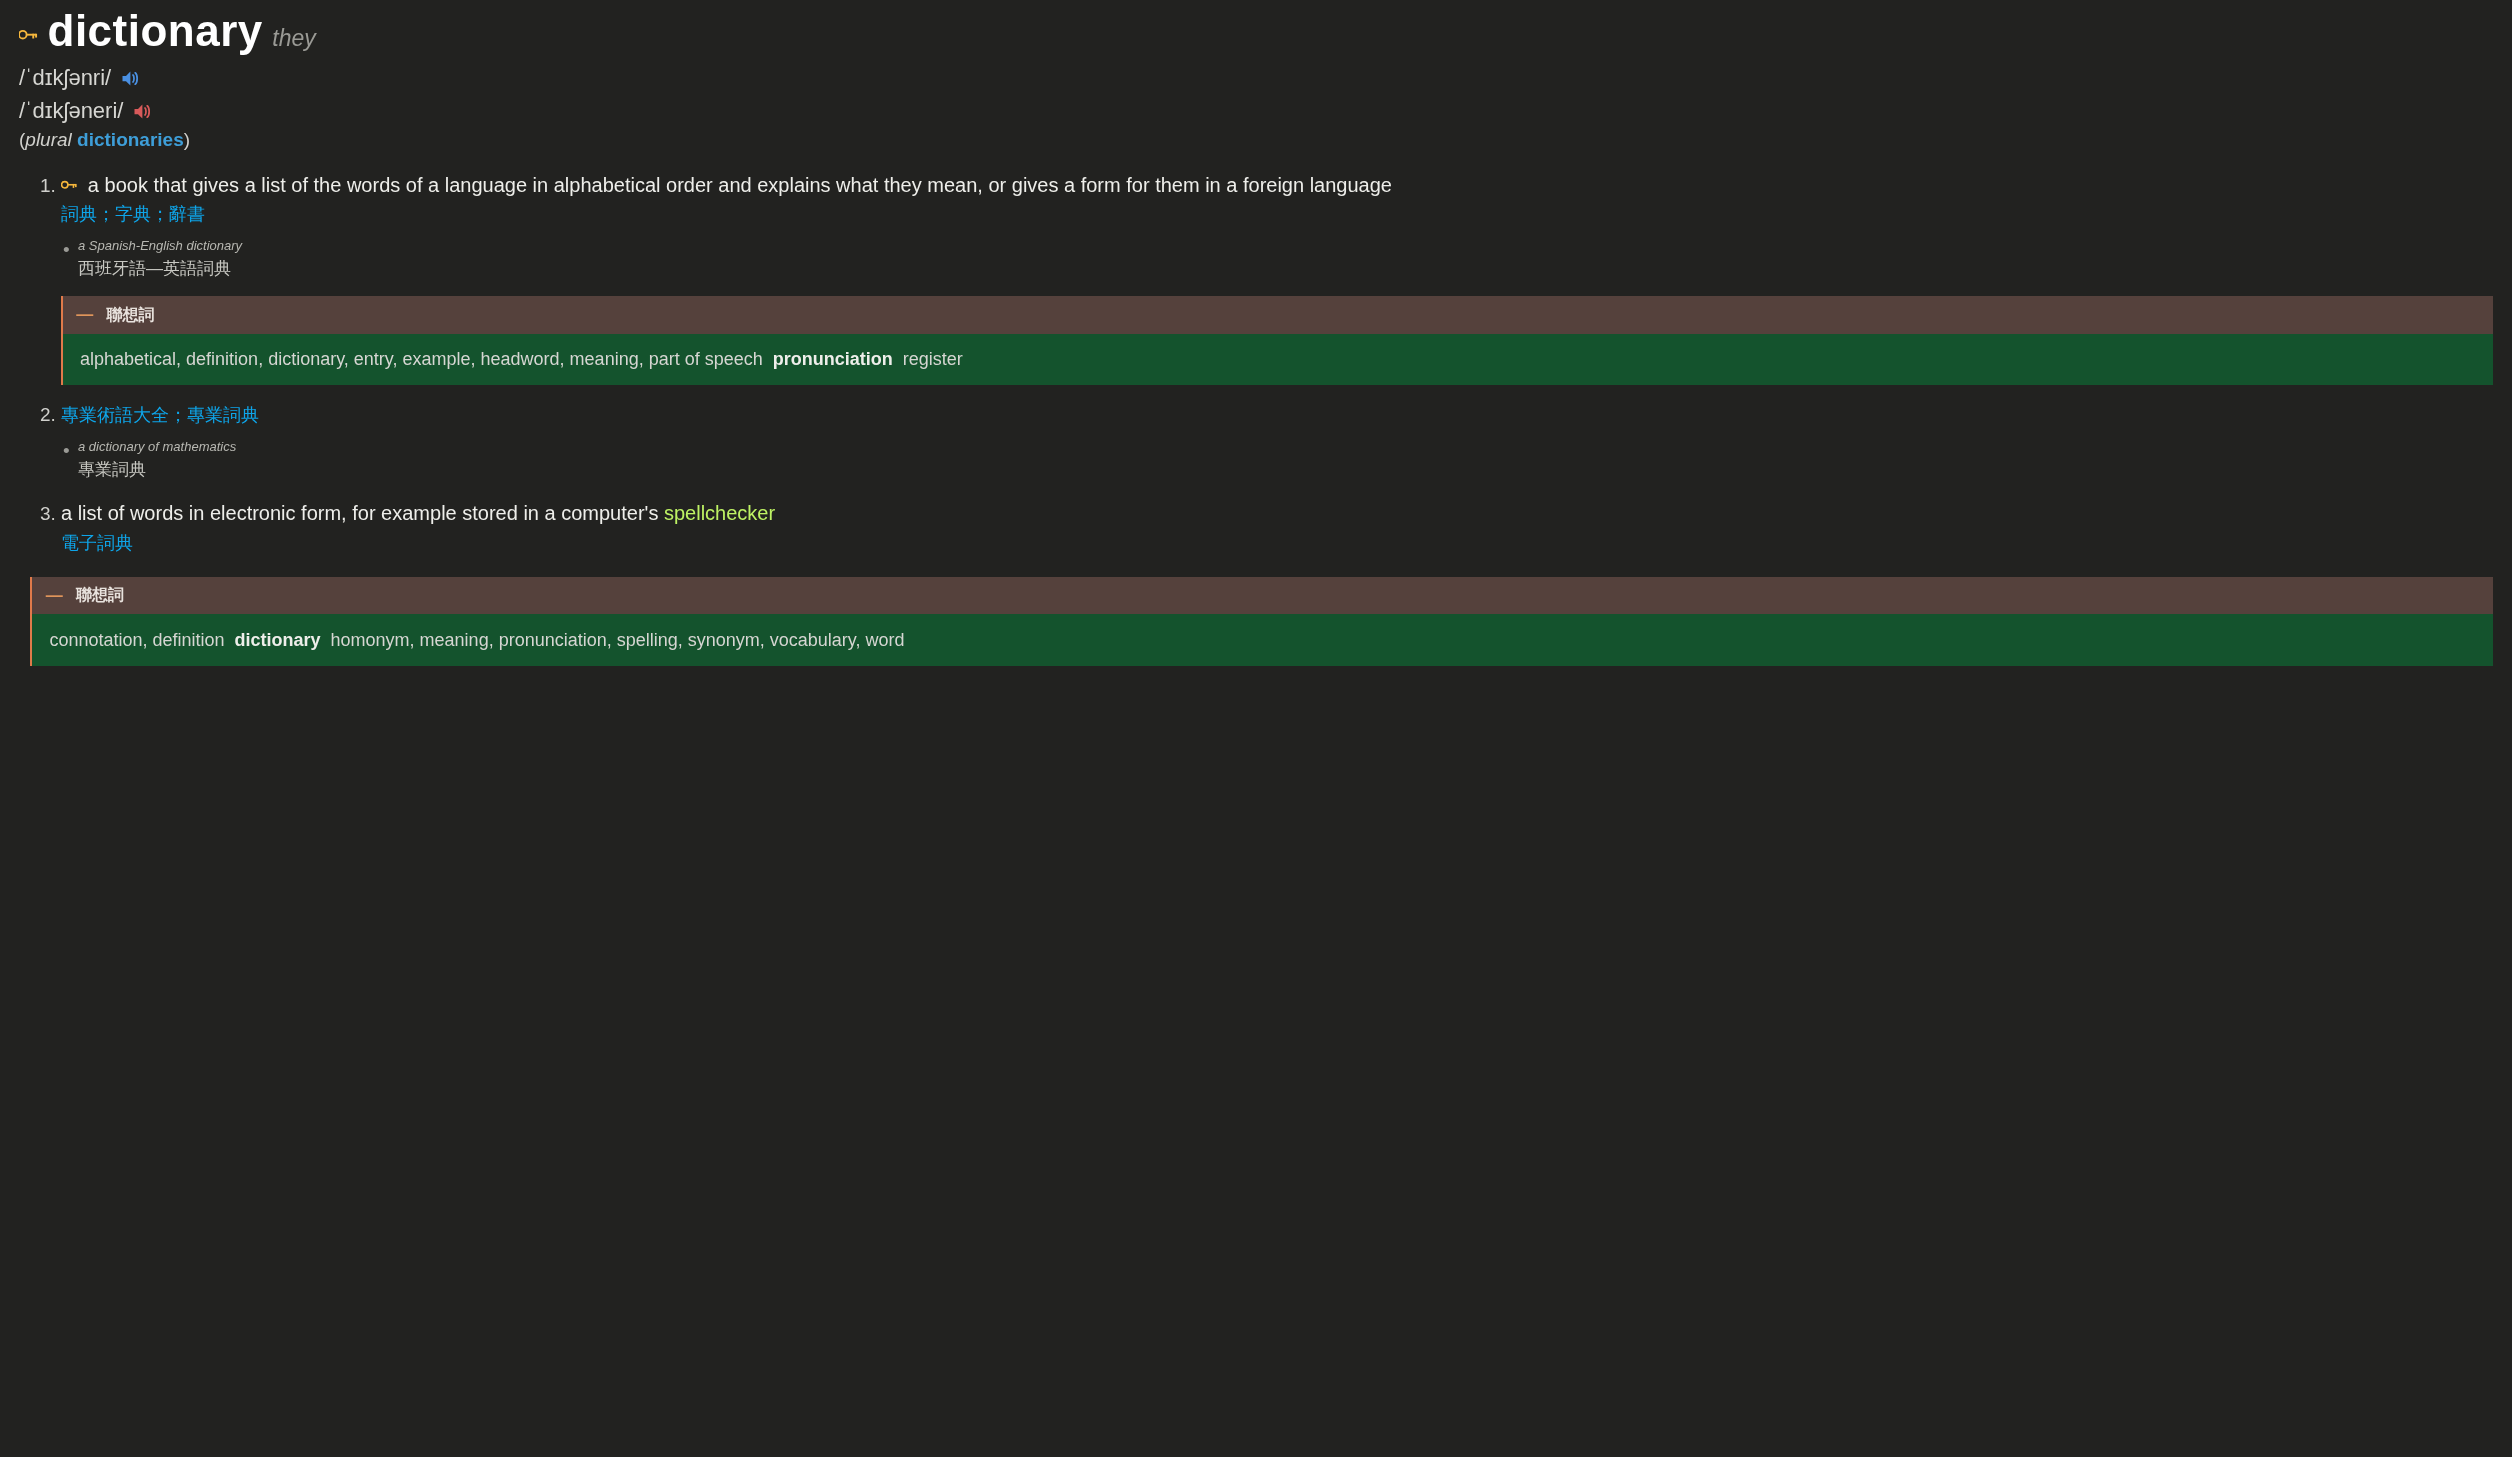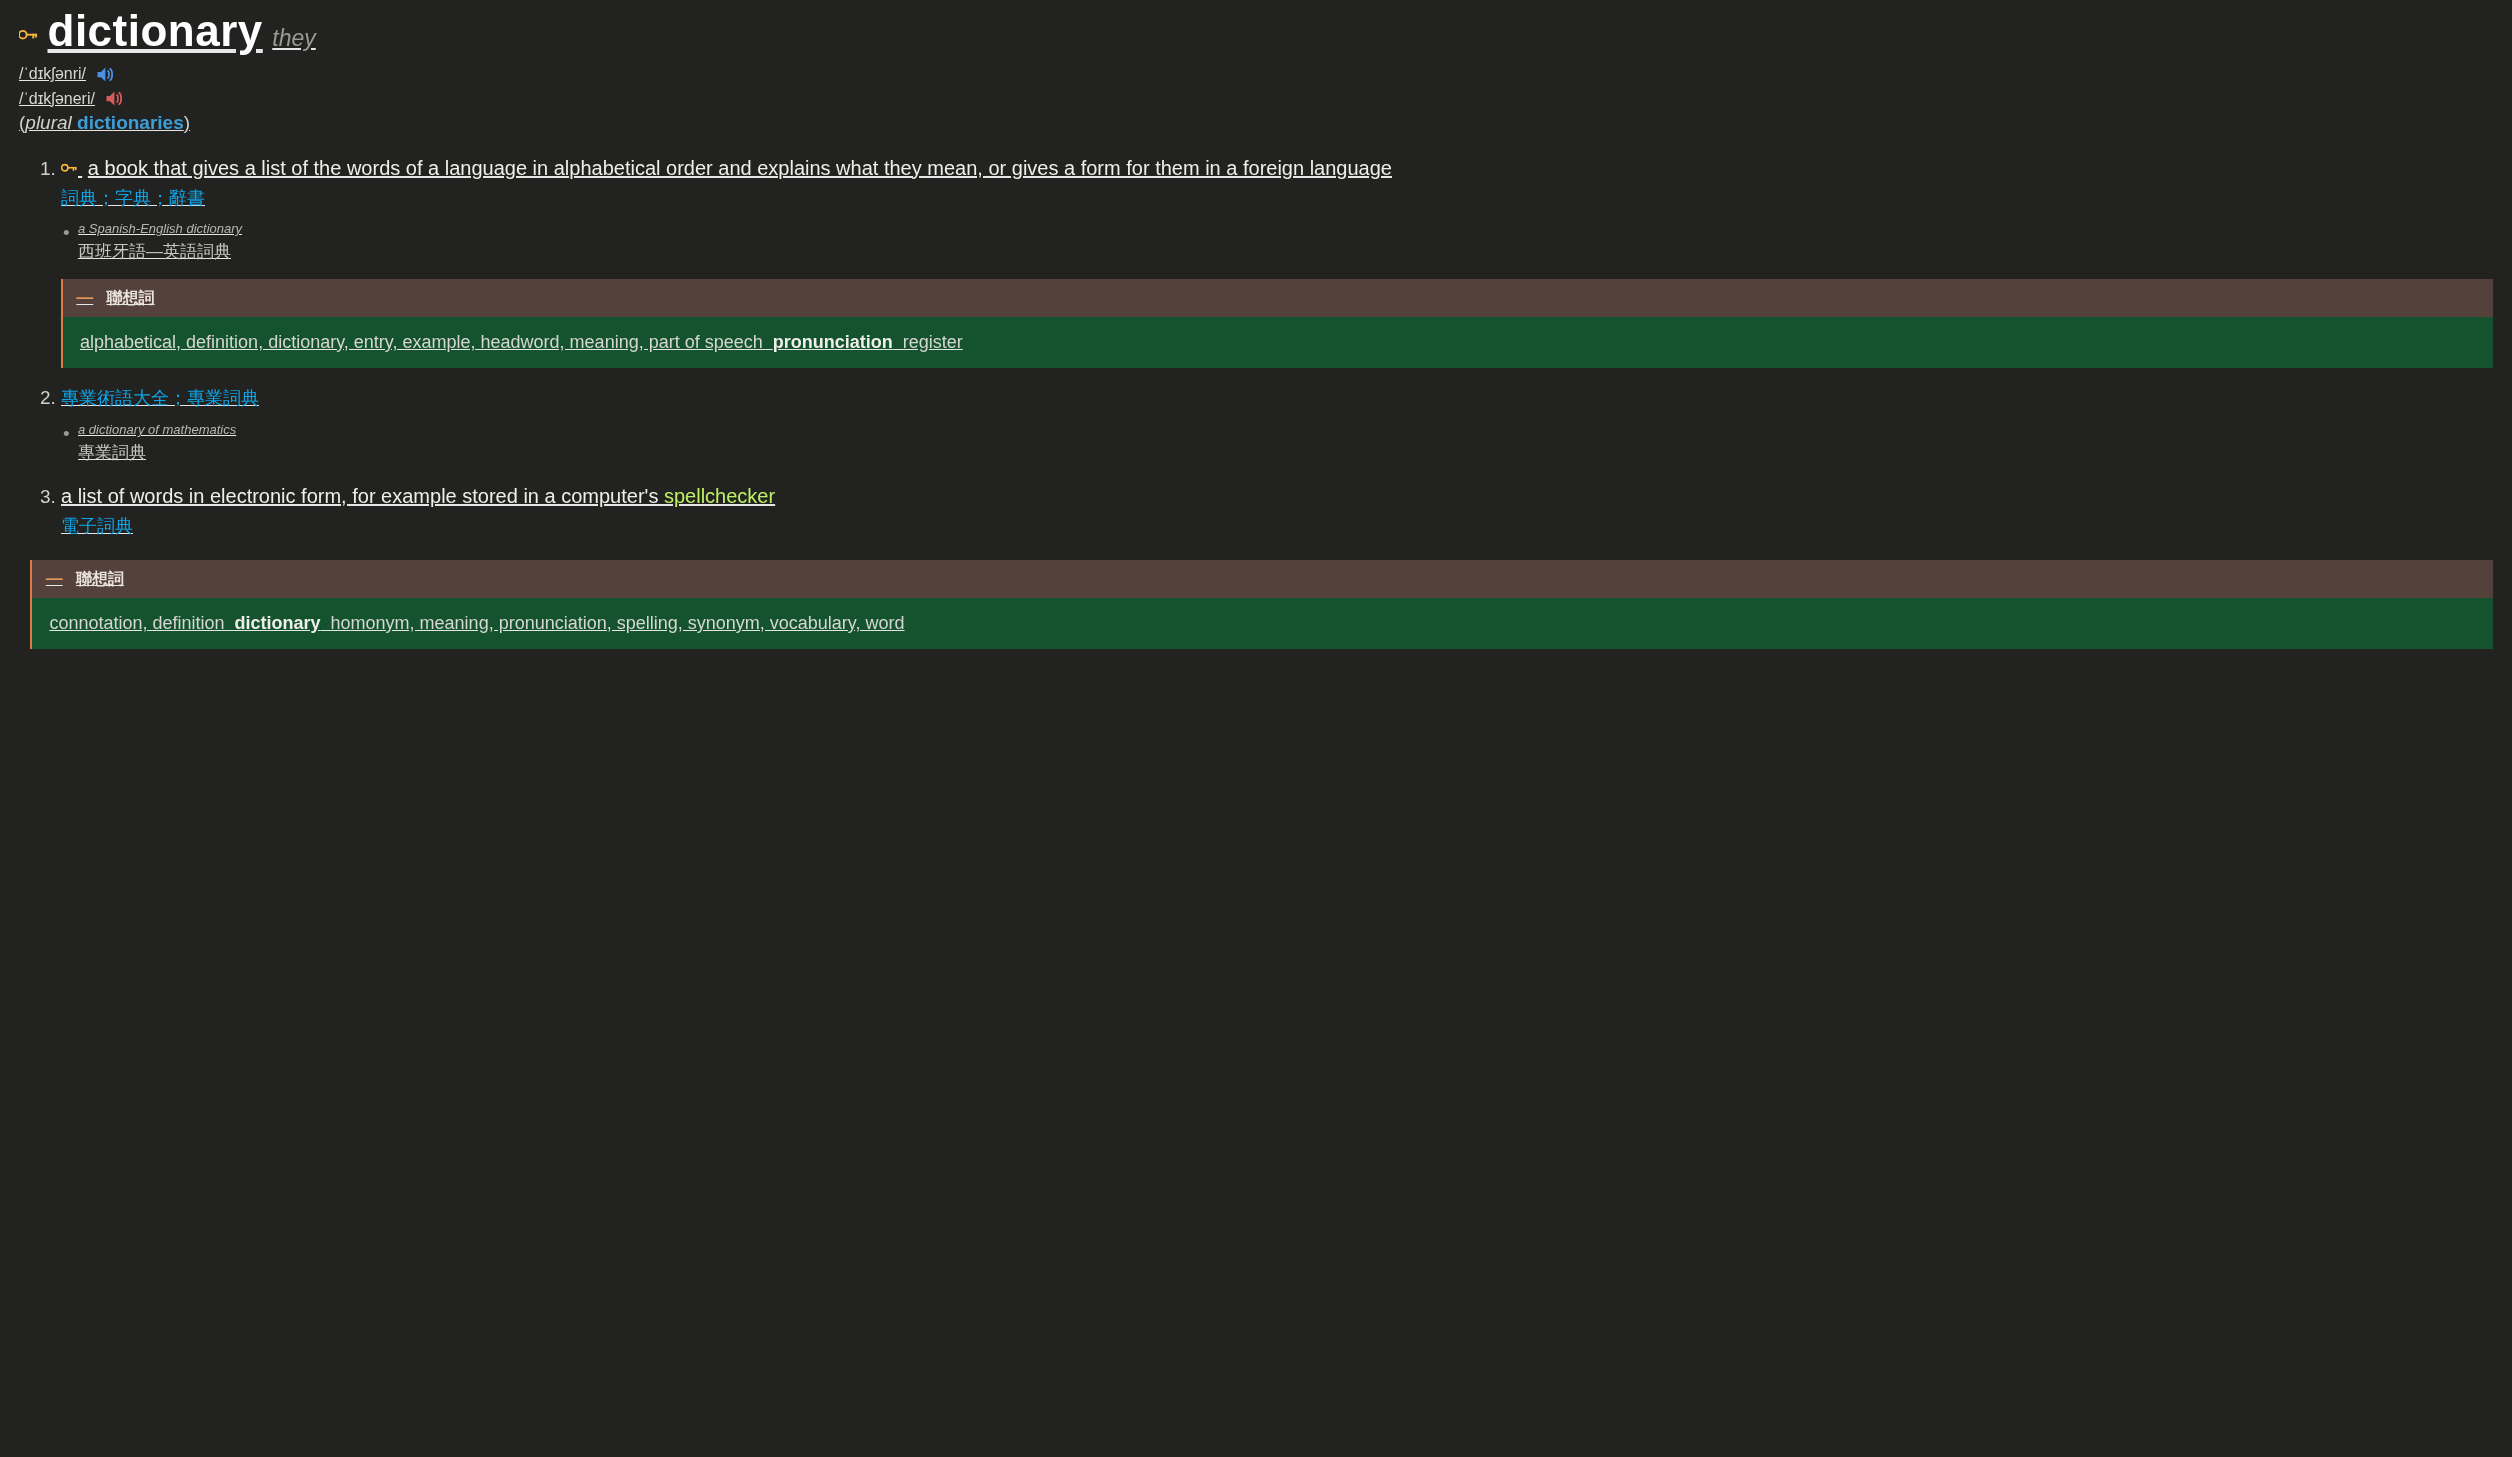--- a/index.html
+++ b/index.html
@@ -6,21 +6,20 @@
     margin: 0;
     padding: 0;
     background: #222220;
     color: #e6e6e6;
     font-family: -apple-system, BlinkMacSystemFont, "Segoe UI", Helvetica, Arial, sans-serif;
     font-size: 19px;
     line-height: 1.4;
   }
   .page {
     padding: 0 19px 38px 19px;
-    text-decoration: underline;
   }
   .head {
     display: flex;
     align-items: baseline;
     gap: 9.5px;
   }
   .key-icon {
     color: #f6b73c;
     font-size: 17px;
     position: relative;
@@ -39,21 +38,21 @@
     color: #ffffff;
     letter-spacing: 0.5px;
   }
   .pos {
     font-style: italic;
     color: #9a9a95;
     font-size: 23px;
   }
   .pron-line {
     color: #d0d0cc;
-    font-size: 16px;
+    font-size: 22px;
     margin-top: 1.9px;
     display: flex;
     align-items: center;
     gap: 7.6px;
   }
   .pron-line span.ipa {
     color: #d6d6d2;
   }
   .audio-icon {
     display: inline-flex;

